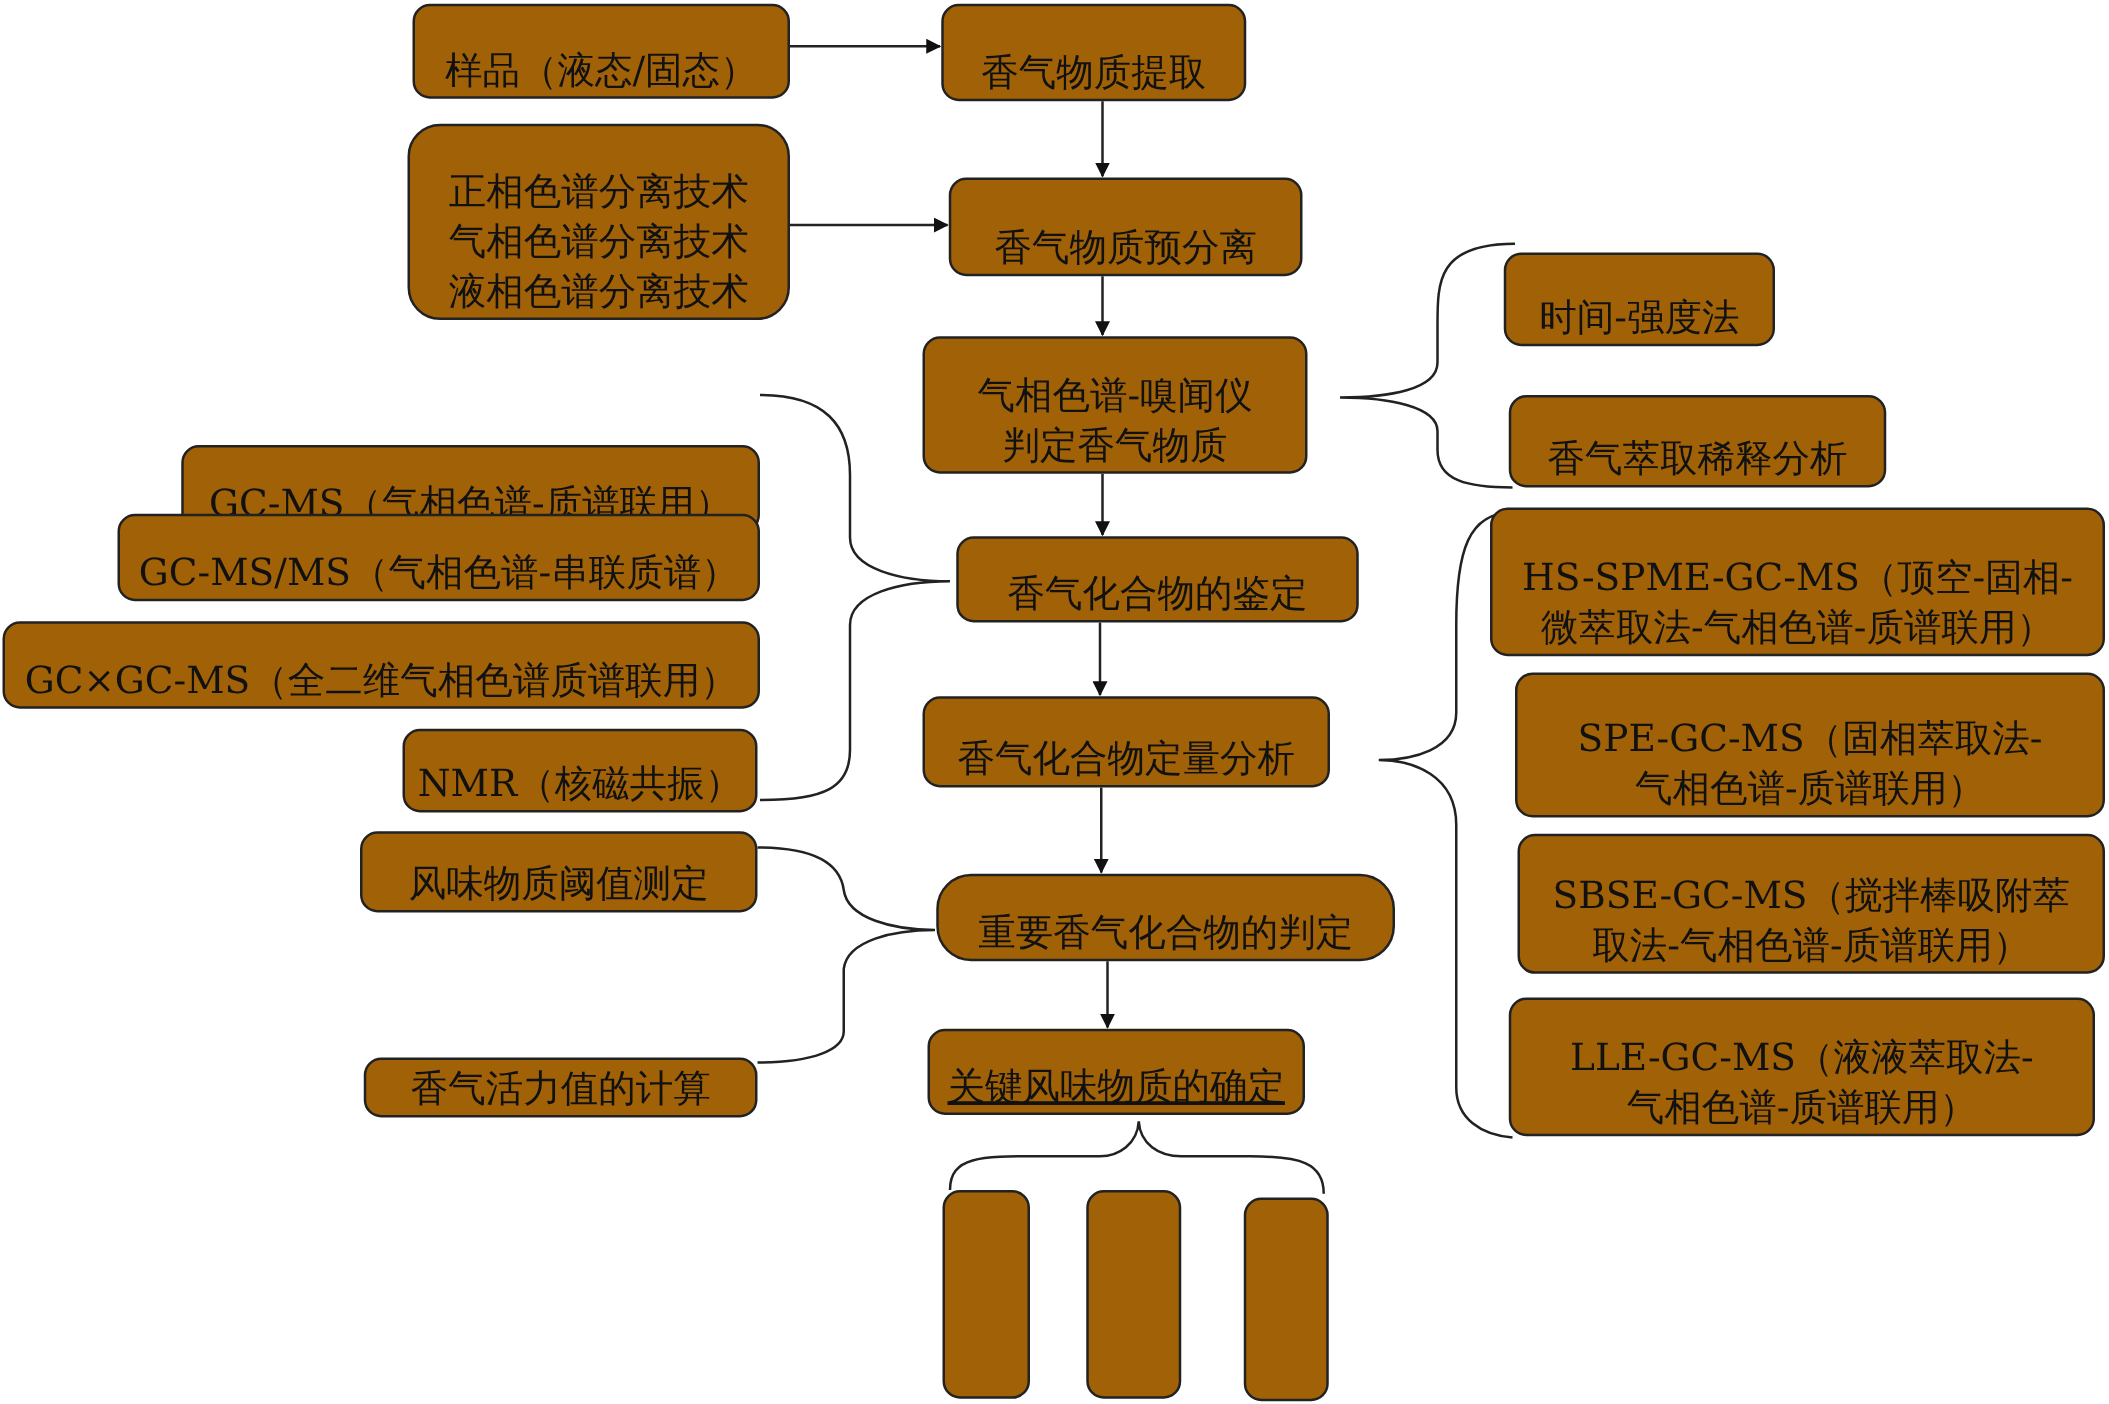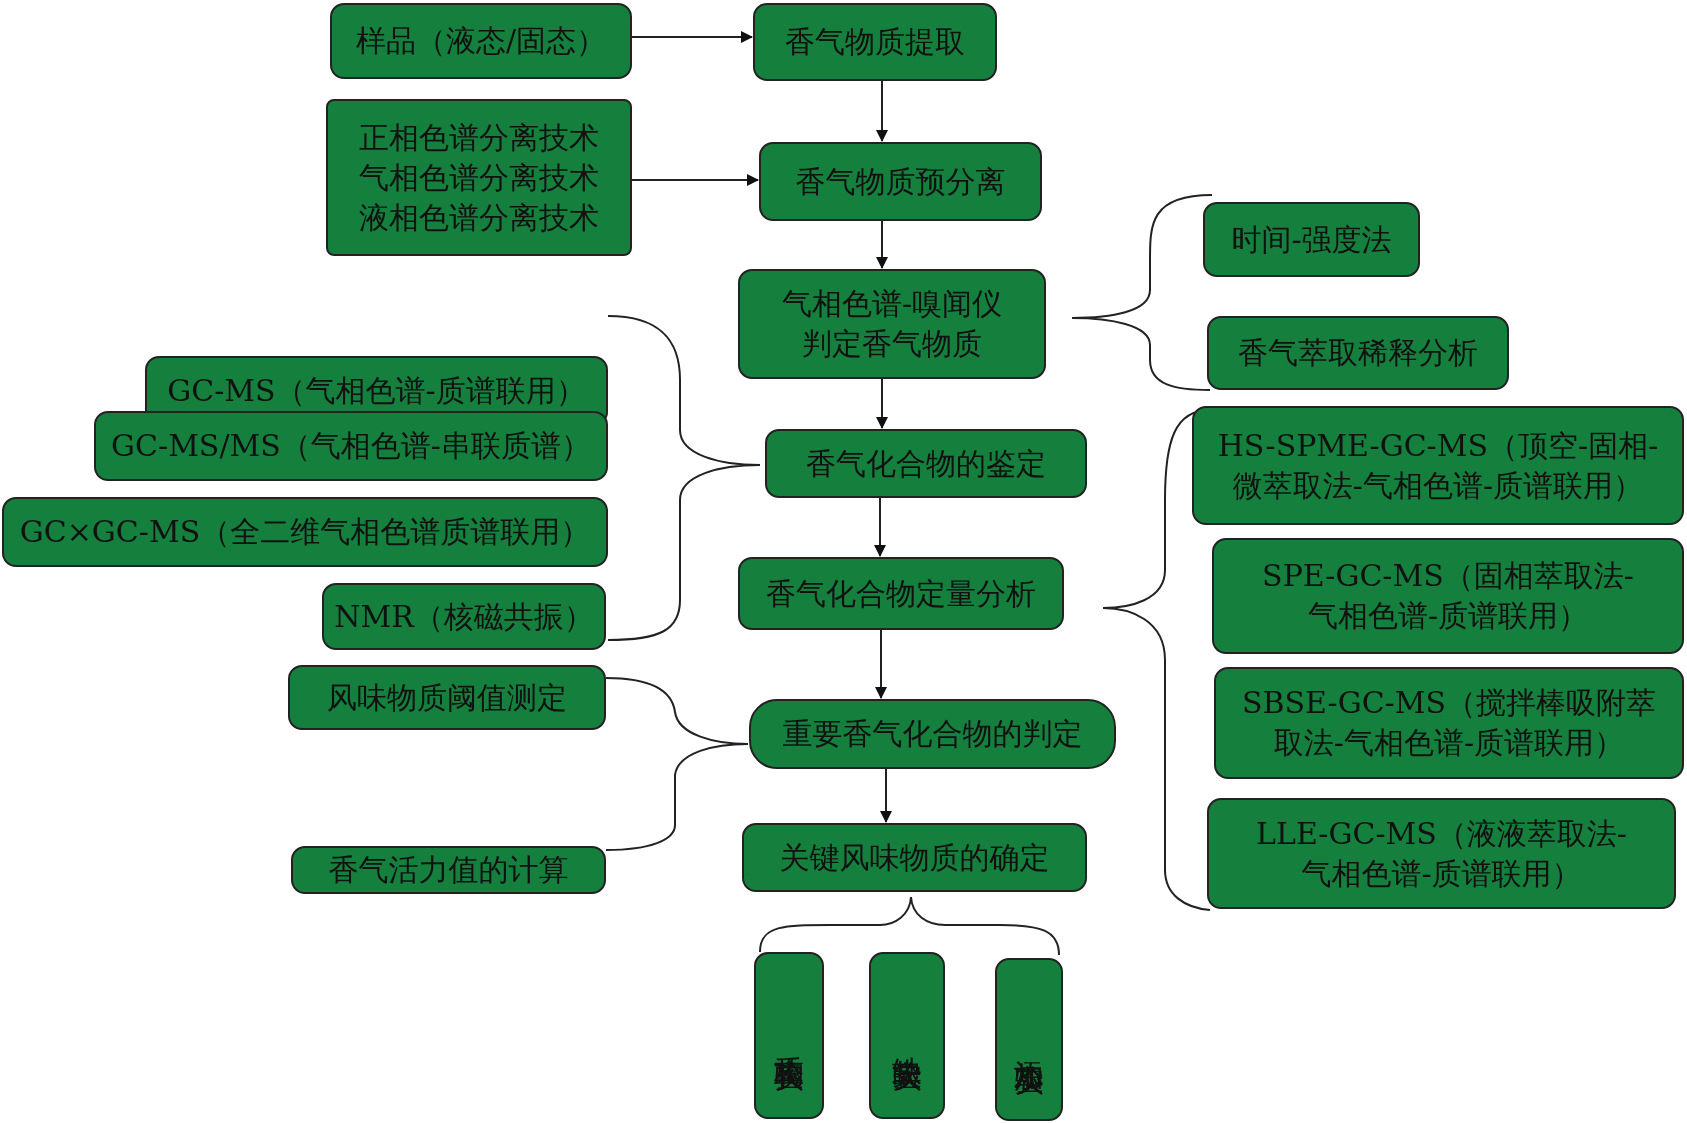--- a/index.html
+++ b/index.html
@@ -1,20 +1,20 @@
 <!DOCTYPE html>
 <html><head>
 <meta charset="utf-8">
 <style>
   html, body { margin: 0; padding: 0; background: #ffffff; }
   body { width: 1687px; height: 1123px; position: relative; overflow: hidden;
          font-family: "DejaVu Serif", "Liberation Serif", serif; color: #111; }
   svg.links { position: absolute; left: 0; top: 0; width: 1687px; height: 1123px; }
   .box { position: absolute; box-sizing: border-box; border: 2px solid #222; border-radius: 14px;
-         background: #15803d; display: flex; align-items: center; justify-content: center;
+         background: #a16207; display: flex; align-items: flex-end; justify-content: center;
          text-align: center; font-size: 30px; line-height: 40px; padding: 0 10px; }
   .box span { display: block; white-space: pre-line; }
   .box.vertical { font-size: 30px; line-height: 38px; padding: 6px 0; }
   .box.vertical span { writing-mode: vertical-rl; text-orientation: upright; letter-spacing: 2px; }
 </style>
 </head>
 <body>
 
 <svg class="links" viewBox="0 0 1687 1123">
   <defs>
@@ -42,21 +42,21 @@
 
     <path d="M606,678 C650,678 672,690 675,712 C678,735 715,744 748,744 C715,744 678,752 675,775 L675,825 C675,840 650,850 606,850"></path>
 
     <path d="M760,952 C760,925 785,925 830,925 L880,925 C895,925 910,915 911,897 C912,915 927,925 945,925 L1000,925 C1040,925 1059,930 1059,955"></path>
   </g>
 </svg>
 
 <div class="box" style="left:330px;top:3px;width:302px;height:76px;">
   <span>样品（液态/固态）</span>
 </div>
-<div class="box" style="left:326px;top:99px;width:306px;height:157px;border-radius:8px;">
+<div class="box" style="left:326px;top:99px;width:306px;height:157px;border-radius:26px;">
   <span>正相色谱分离技术
 气相色谱分离技术
 液相色谱分离技术</span>
 </div>
 
 <div class="box" style="left:753px;top:3px;width:244px;height:78px;">
   <span>香气物质提取</span>
 </div>
 <div class="box" style="left:759px;top:142px;width:283px;height:79px;">
   <span>香气物质预分离</span>
@@ -67,21 +67,21 @@
 </div>
 <div class="box" style="left:765px;top:429px;width:322px;height:69px;">
   <span>香气化合物的鉴定</span>
 </div>
 <div class="box" style="left:738px;top:557px;width:326px;height:73px;">
   <span>香气化合物定量分析</span>
 </div>
 <div class="box" style="left:749px;top:699px;width:367px;height:70px;border-radius:28px;">
   <span>重要香气化合物的判定</span>
 </div>
-<div class="box" style="left:742px;top:823px;width:345px;height:69px;">
+<div class="box" style="left:742px;top:823px;width:302px;height:69px;text-decoration:underline;">
   <span>关键风味物质的确定</span>
 </div>
 
 <div class="box" style="left:1203px;top:202px;width:217px;height:75px;">
   <span>时间-强度法</span>
 </div>
 <div class="box" style="left:1207px;top:316px;width:302px;height:74px;">
   <span>香气萃取稀释分析</span>
 </div>
 

